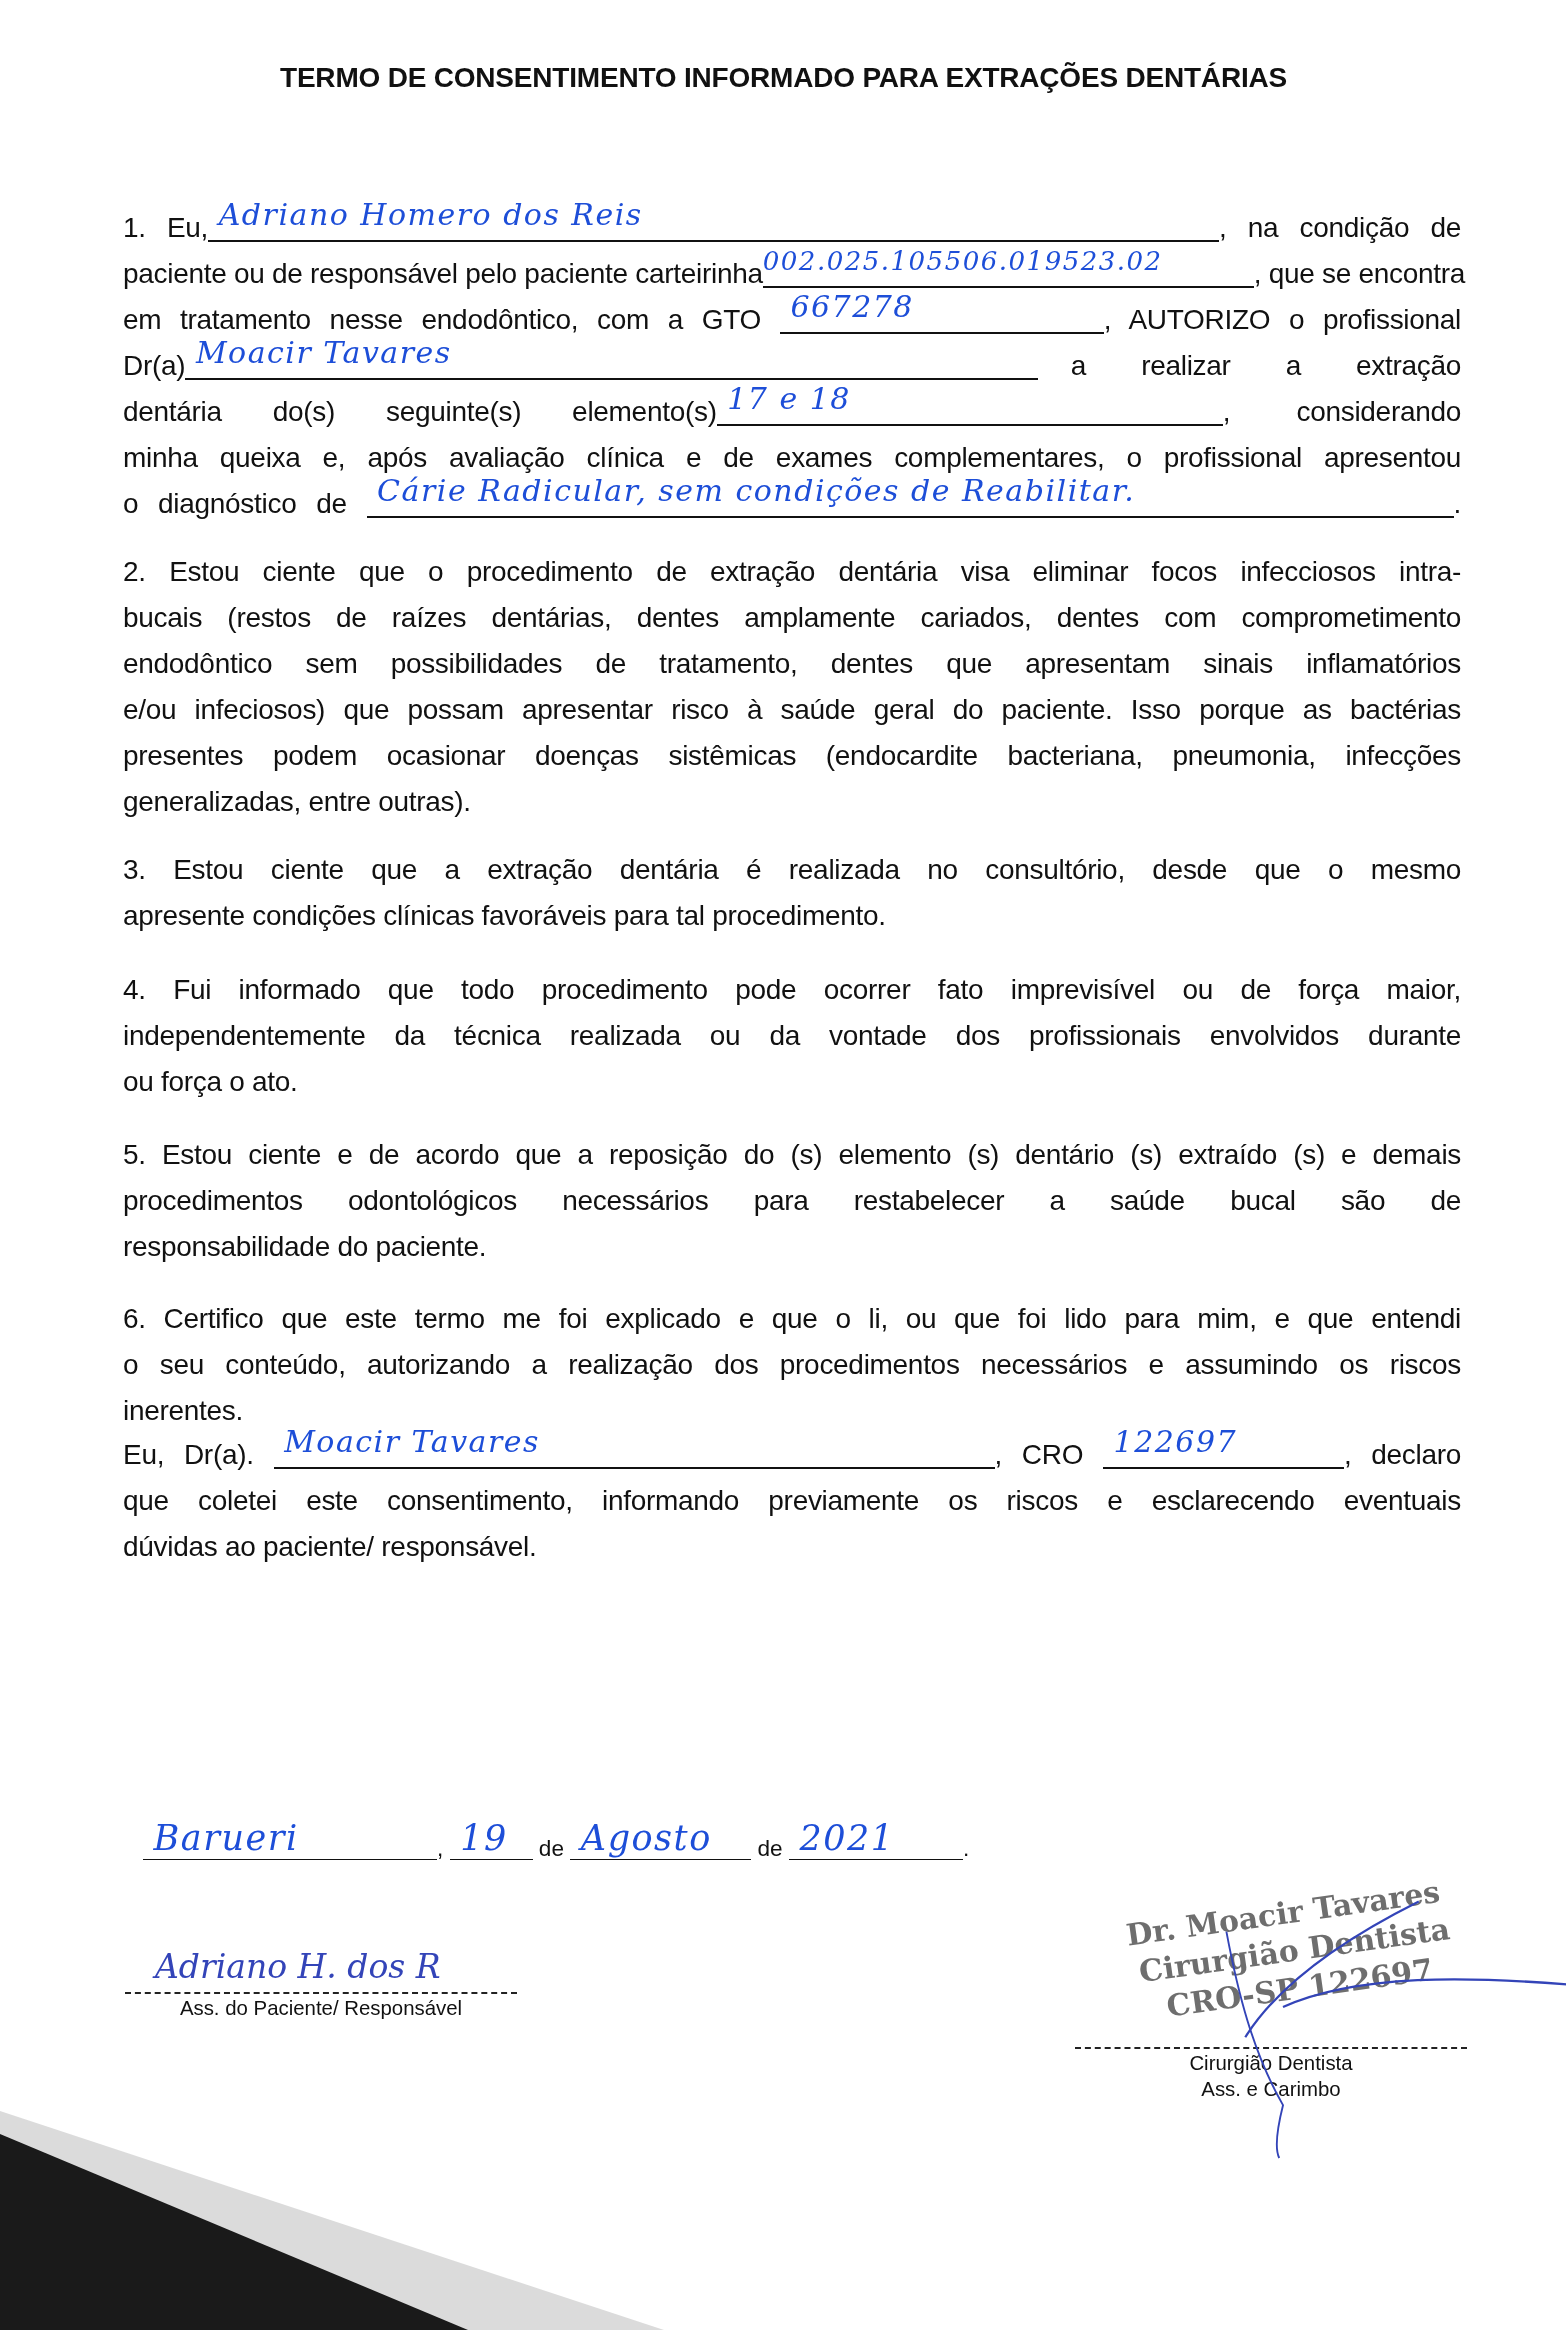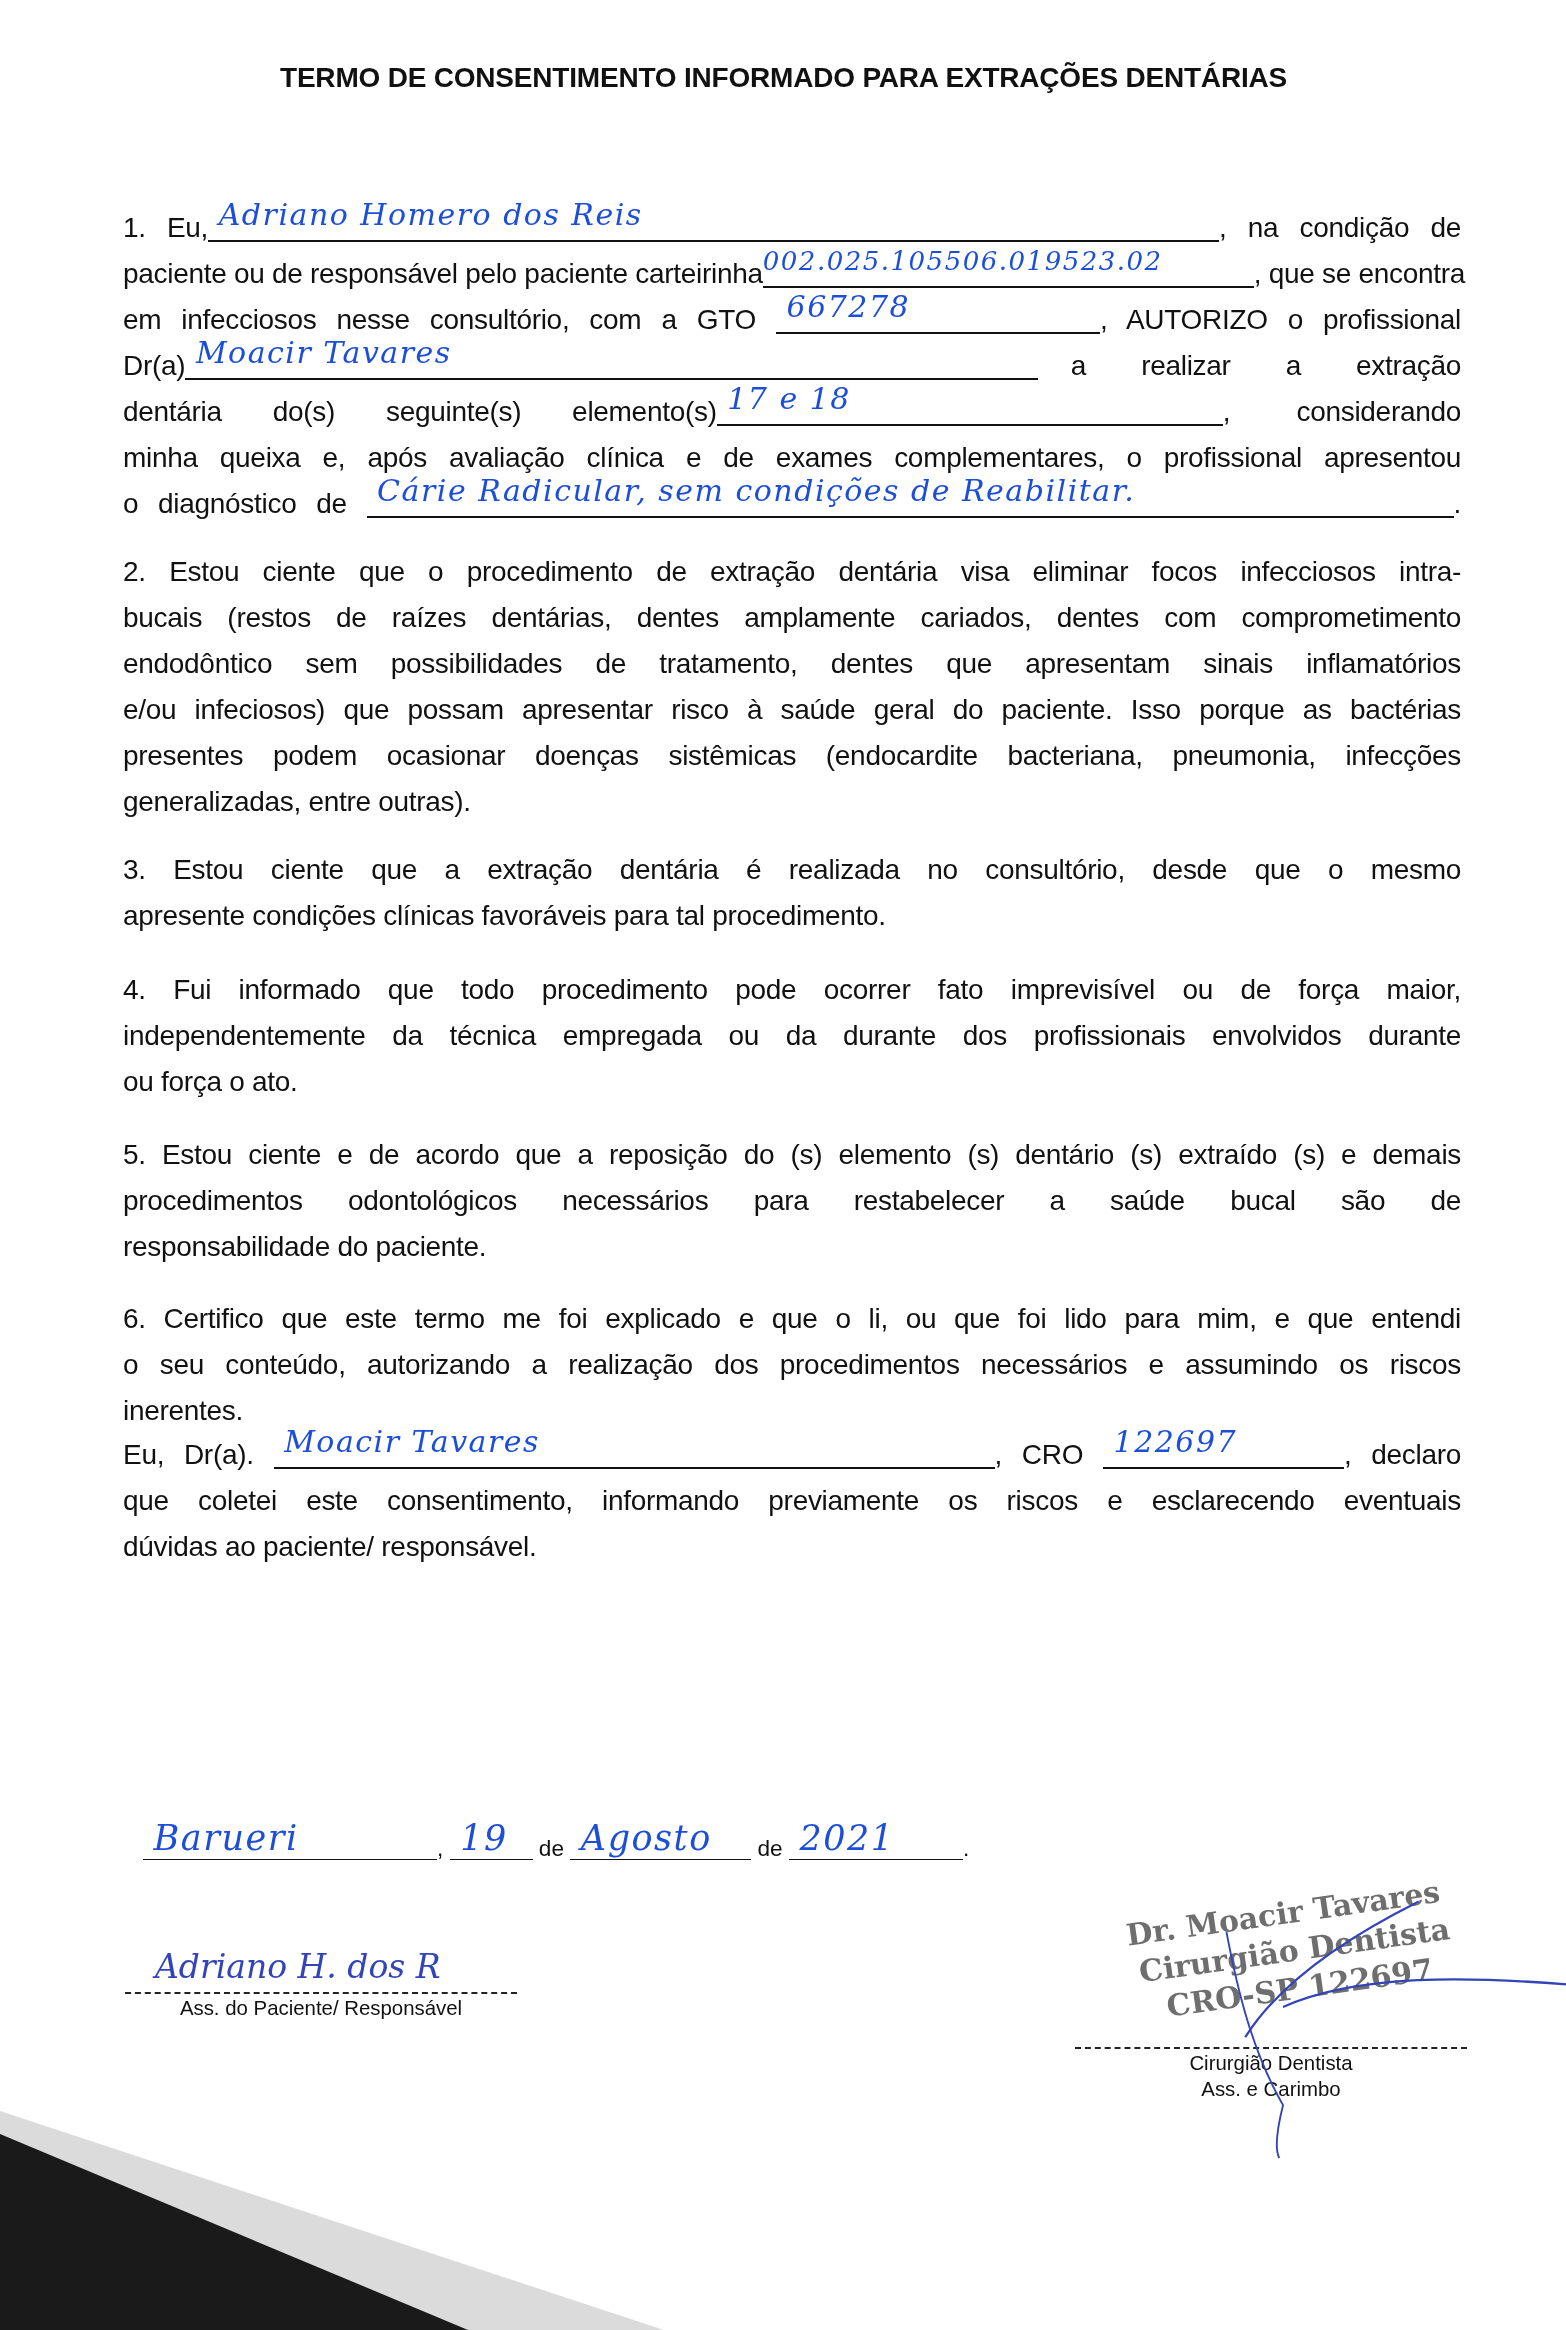--- a/index.html
+++ b/index.html
@@ -39,21 +39,21 @@
 <div class="title">TERMO DE CONSENTIMENTO INFORMADO PARA EXTRAÇÕES DENTÁRIAS</div>
 
 <div class="para" style="top:205px;">
   <span class="line">
     <span>1. Eu,</span><span class="blank" style="width:1011px;"><span class="hw">Adriano Homero dos Reis</span></span><span>, na condição de</span>
   </span>
   <span class="line">
     <span>paciente ou de responsável pelo paciente carteirinha</span><span class="blank" style="width:491px;"><span class="hw small" style="left:0;">002.025.105506.019523.02</span></span><span>, que se encontra</span>
   </span>
   <span class="line">
-    <span>em infecciosos nesse consultório, com a GTO</span> <span class="blank" style="width:324px;"><span class="hw">667278</span></span><span>, AUTORIZO o profissional</span>
+    <span>em tratamento nesse endodôntico, com a GTO</span> <span class="blank" style="width:324px;"><span class="hw">667278</span></span><span>, AUTORIZO o profissional</span>
   </span>
   <span class="line">
     <span>Dr(a)</span><span class="blank" style="width:853px;"><span class="hw">Moacir Tavares</span></span> <span style="word-spacing:22.6px;">a realizar a extração</span>
   </span>
   <span class="line">
     <span style="word-spacing:10.6px;">dentária do(s) seguinte(s) elemento(s)</span><span class="blank" style="width:506px;"><span class="hw">17 e 18</span></span><span style="word-spacing:26px;">, considerando</span>
   </span>
   <span class="line">minha queixa e, após avaliação clínica e de exames complementares, o profissional apresentou</span>
   <span class="line">
     <span>o diagnóstico de</span> <span class="blank" style="width:1087px;"><span class="hw">Cárie Radicular, sem condições de Reabilitar.</span></span><span>.</span>
@@ -69,21 +69,21 @@
   <span class="line last">generalizadas, entre outras).</span>
 </div>
 
 <div class="para" style="top:847px;">
   <span class="line">3. Estou ciente que a extração dentária é realizada no consultório, desde que o mesmo</span>
   <span class="line last">apresente condições clínicas favoráveis para tal procedimento.</span>
 </div>
 
 <div class="para" style="top:967px;">
   <span class="line">4. Fui informado que todo procedimento pode ocorrer fato imprevisível ou de força maior,</span>
-  <span class="line">independentemente da técnica empregada ou da durante dos profissionais envolvidos durante</span>
+  <span class="line">independentemente da técnica realizada ou da vontade dos profissionais envolvidos durante</span>
   <span class="line last">ou força o ato.</span>
 </div>
 
 <div class="para" style="top:1132px;">
   <span class="line">5. Estou ciente e de acordo que a reposição do (s) elemento (s) dentário (s) extraído (s) e demais</span>
   <span class="line">procedimentos odontológicos necessários para restabelecer a saúde bucal são de</span>
   <span class="line last">responsabilidade do paciente.</span>
 </div>
 
 <div class="para" style="top:1296px;">

